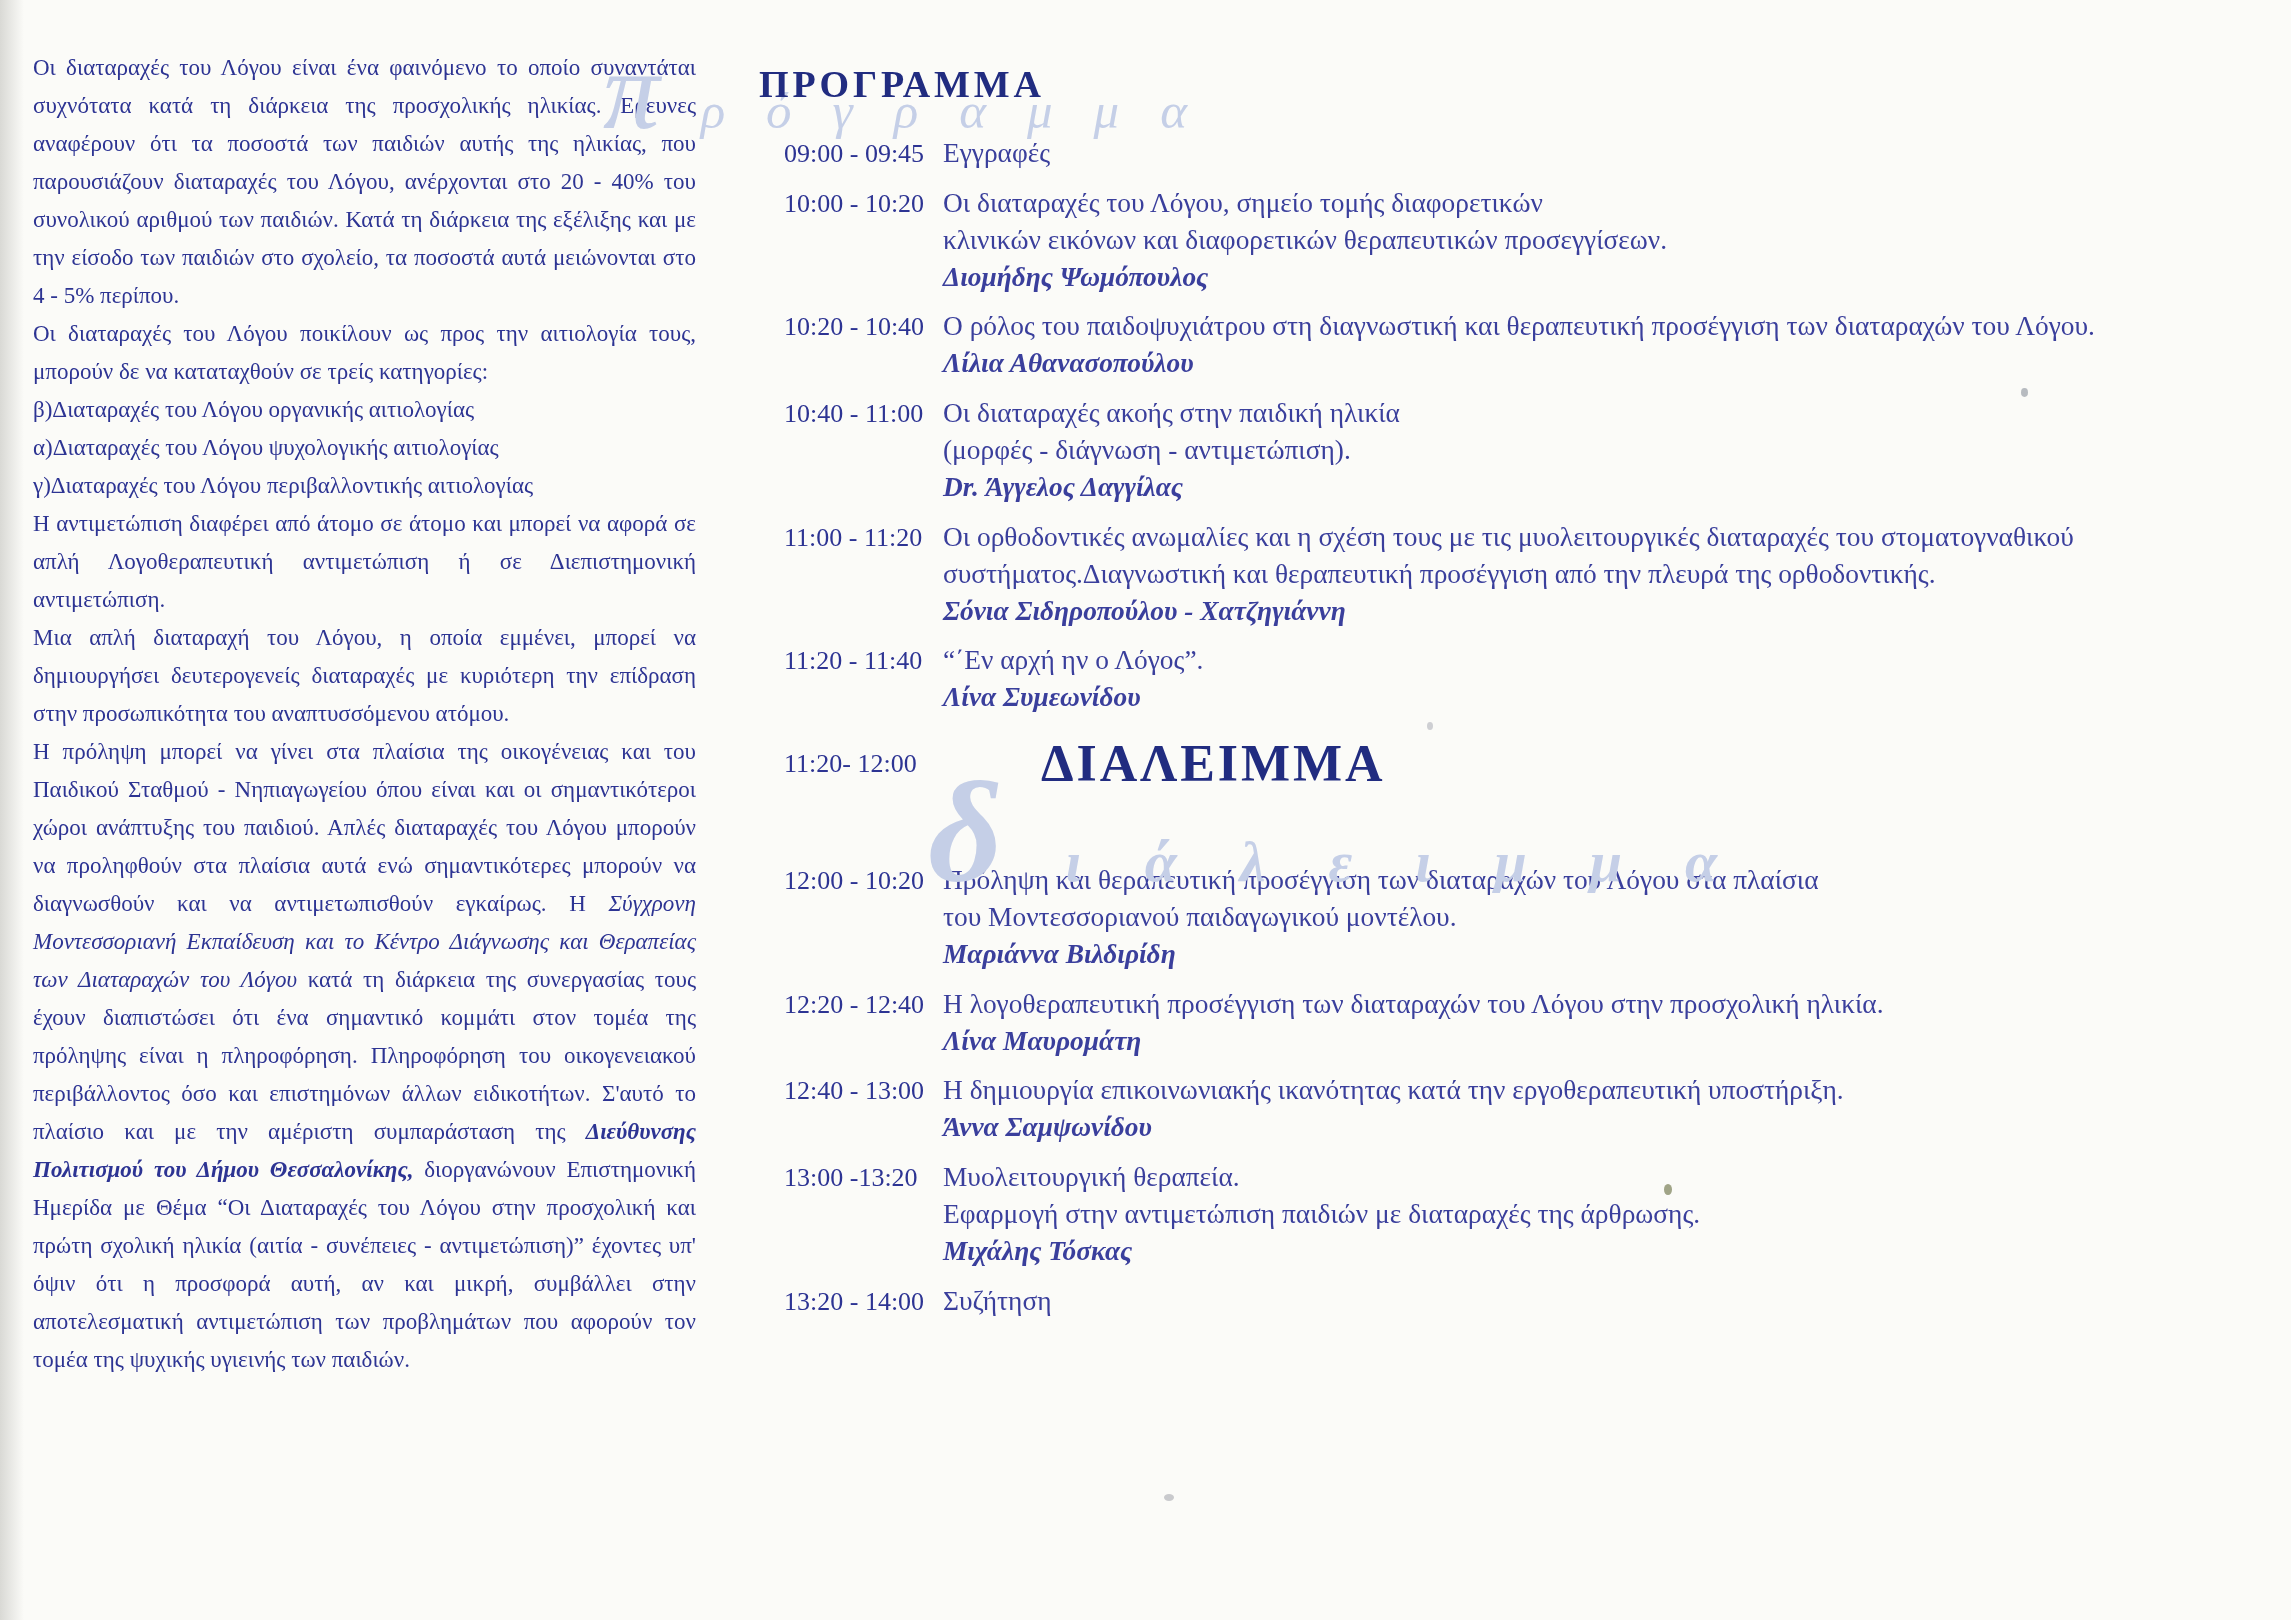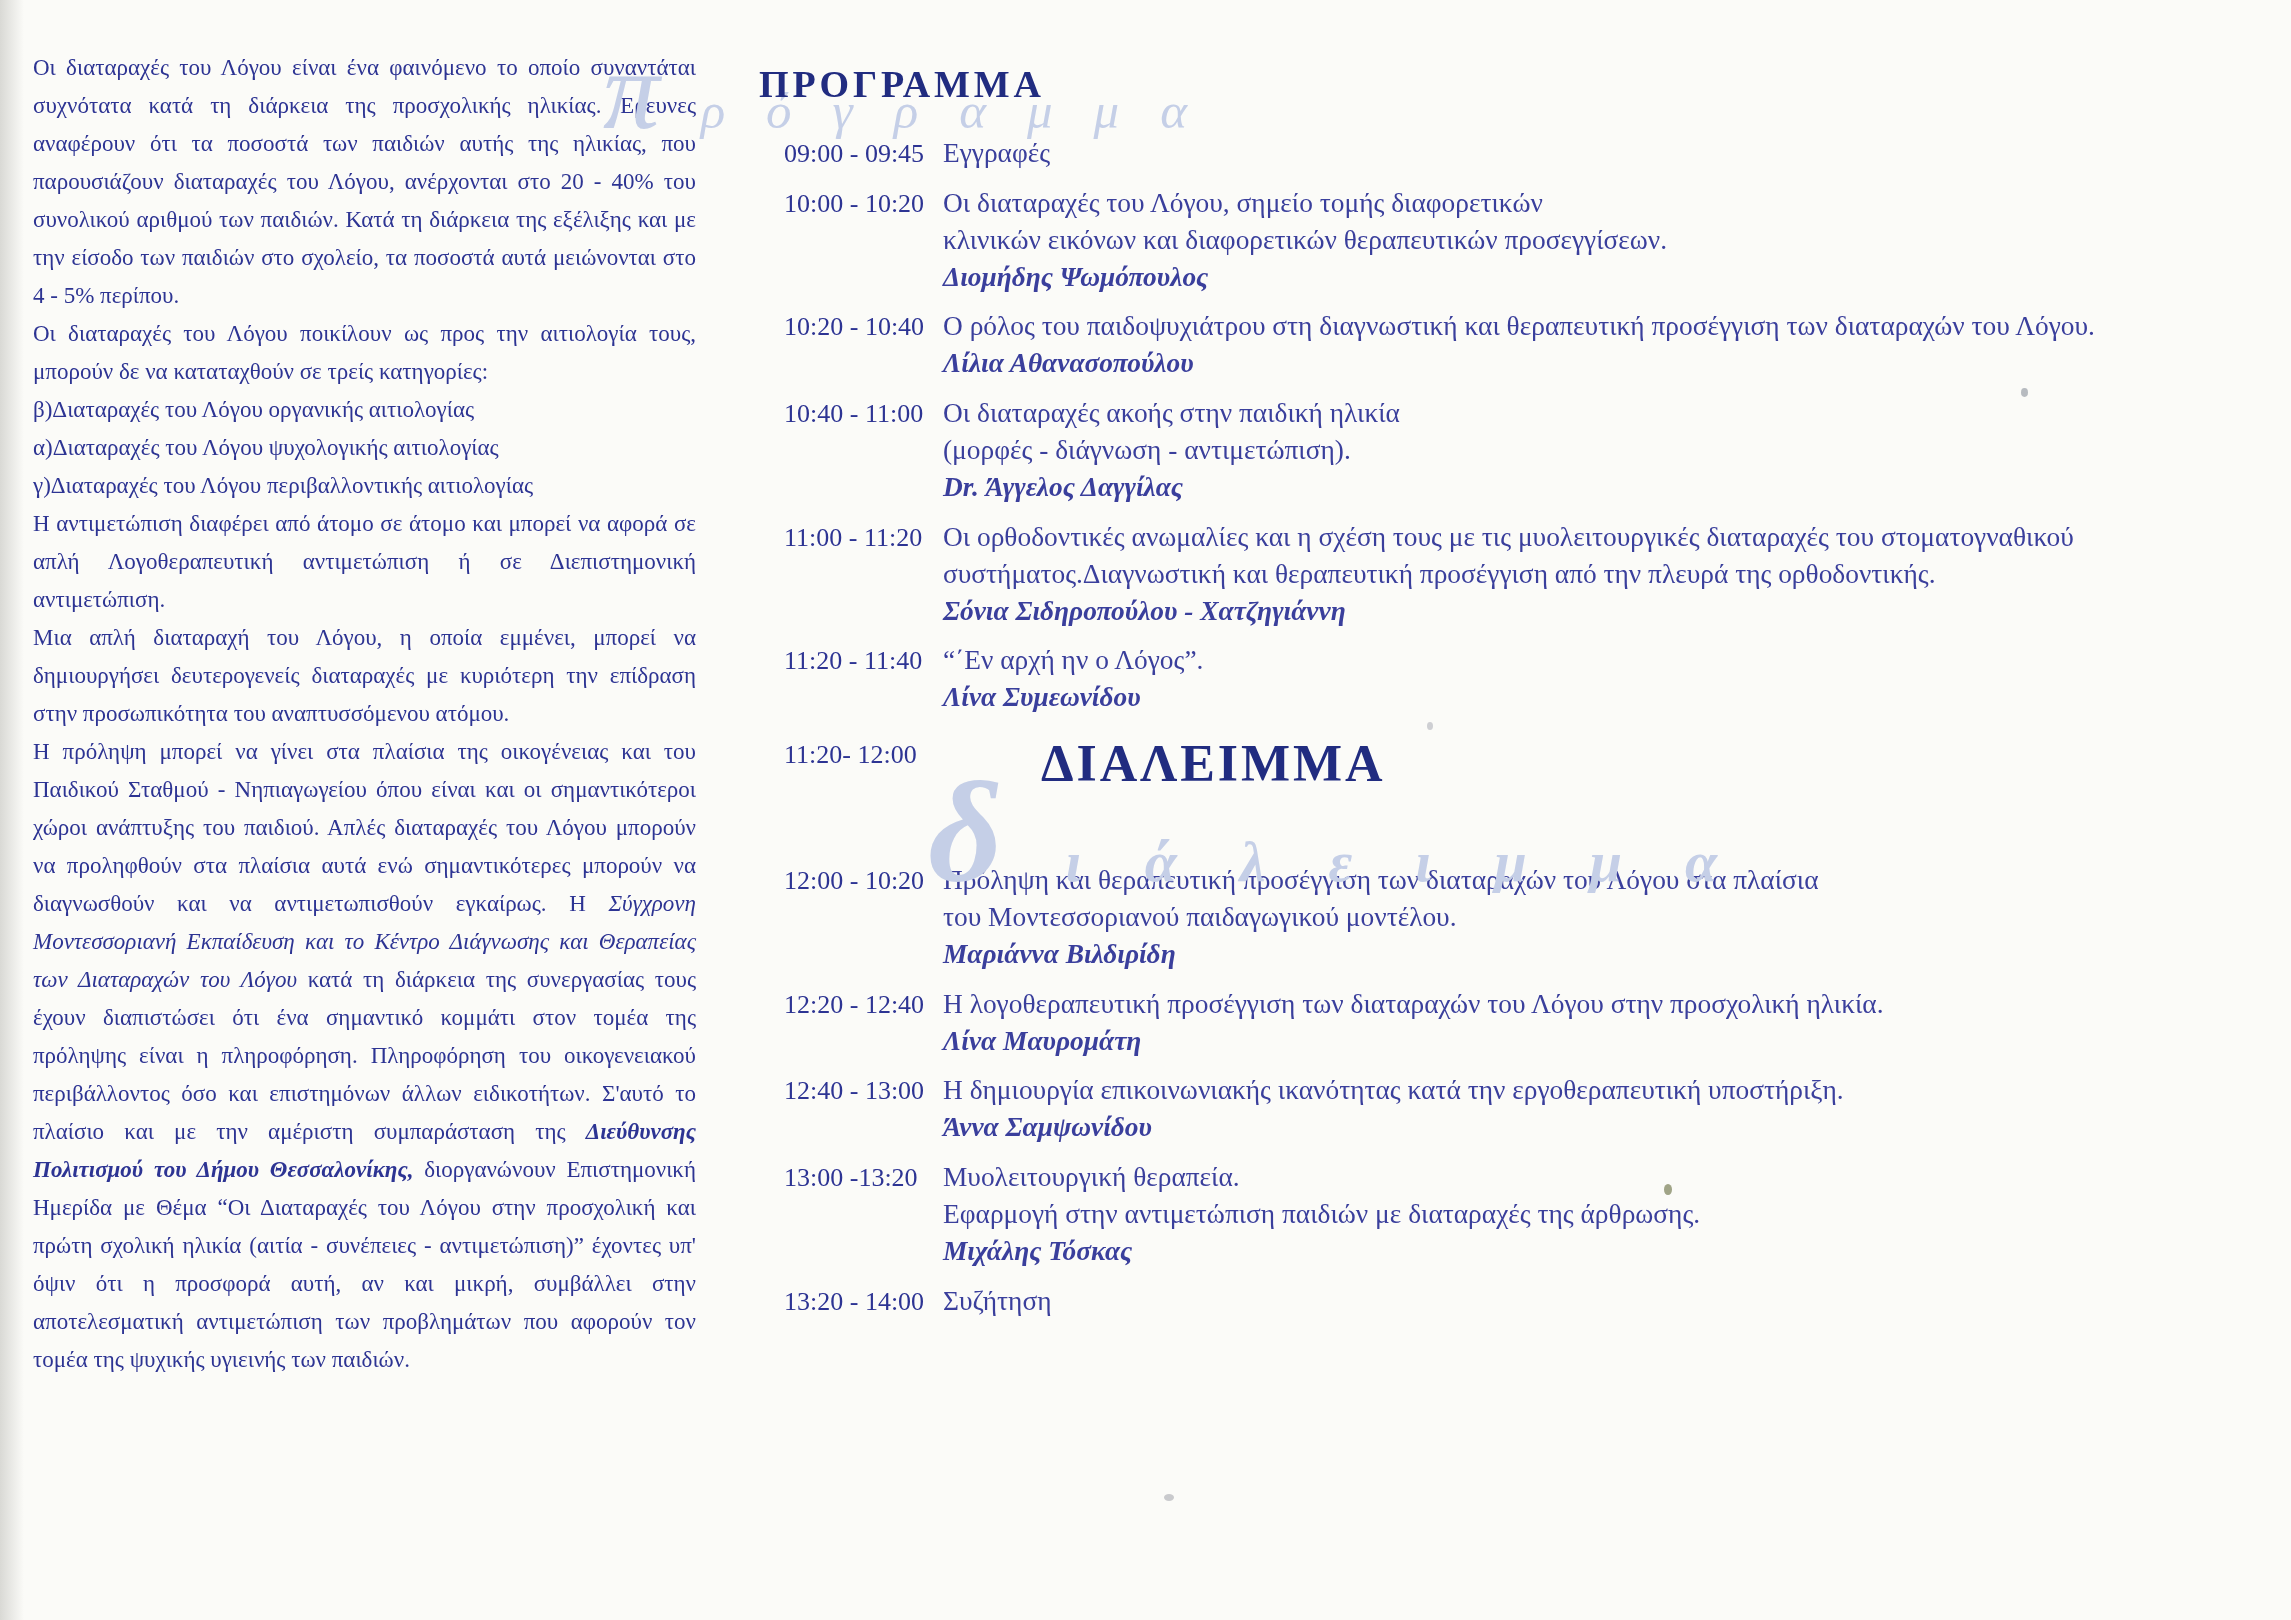--- a/index.html
+++ b/index.html
@@ -55,21 +55,21 @@
     flex:0 0 157px;white-space:nowrap;
     font-size:26px;color:var(--ink-left);
   }
   .content{margin-left:2px;flex:1 1 auto;}
   .line{white-space:nowrap;}
   .line.speaker{font-weight:bold;font-style:italic;}
   .line .pre{font-weight:normal;font-style:normal;}
   .ind1{margin-left:43px;}
   .hang{margin-left:19.6px;}
   
-  .break-row{position:relative;margin-top:19.6px;margin-bottom:71px;}
+  .break-row{position:relative;margin-top:19.6px;margin-bottom:71px;align-items:center;}
   .break-row .content{padding-left:98px;position:relative;}
   .break-label{
     position:relative;z-index:2;
     font-size:52px;font-weight:bold;letter-spacing:2.9px;line-height:55px;
     color:var(--ink-title);
   }
   .wm-break{
     position:absolute;left:-14.7px;top:23.5px;z-index:1;
     font-size:58px;letter-spacing:63px;font-weight:bold;
   }

